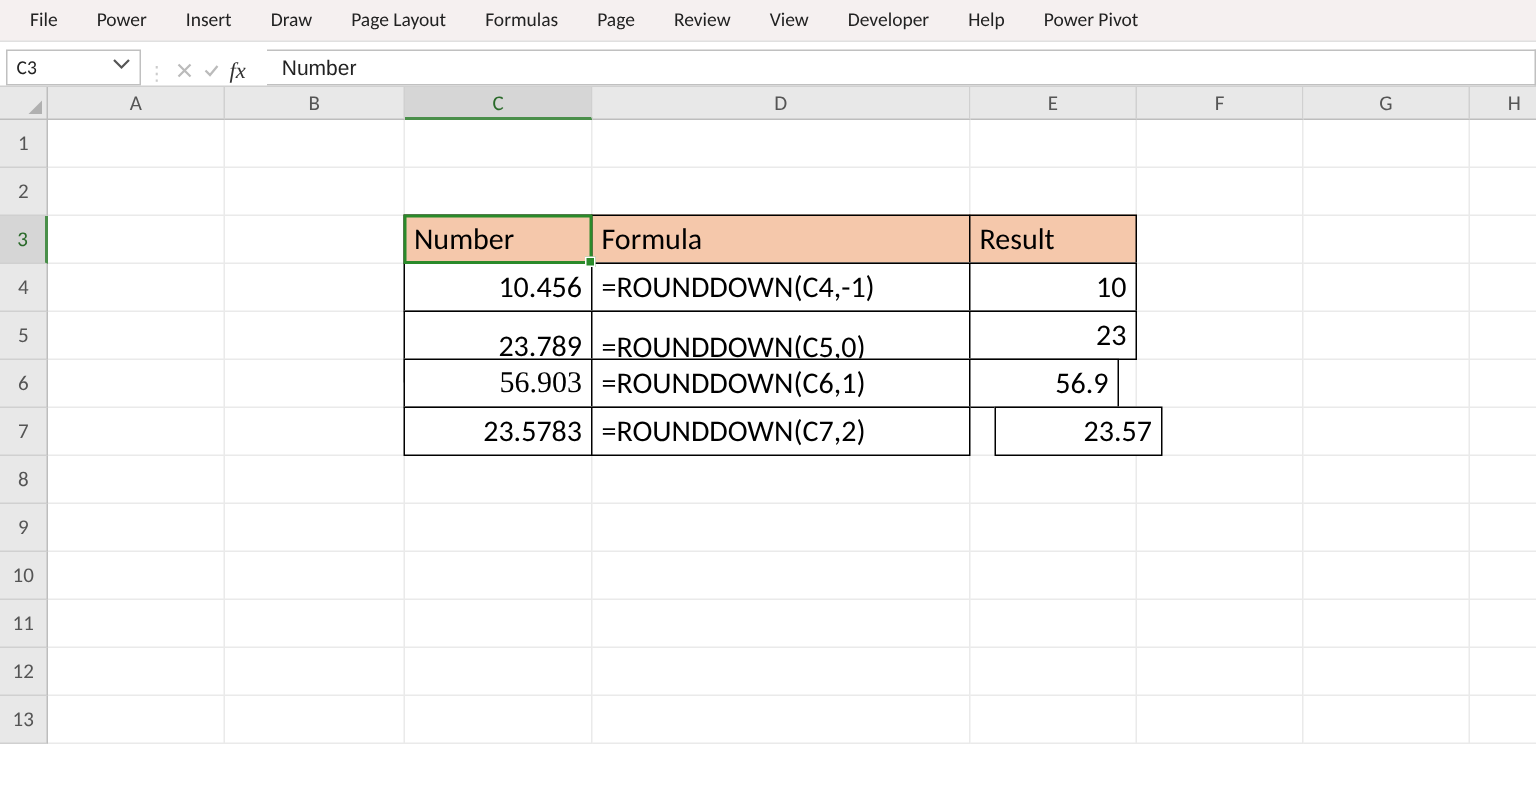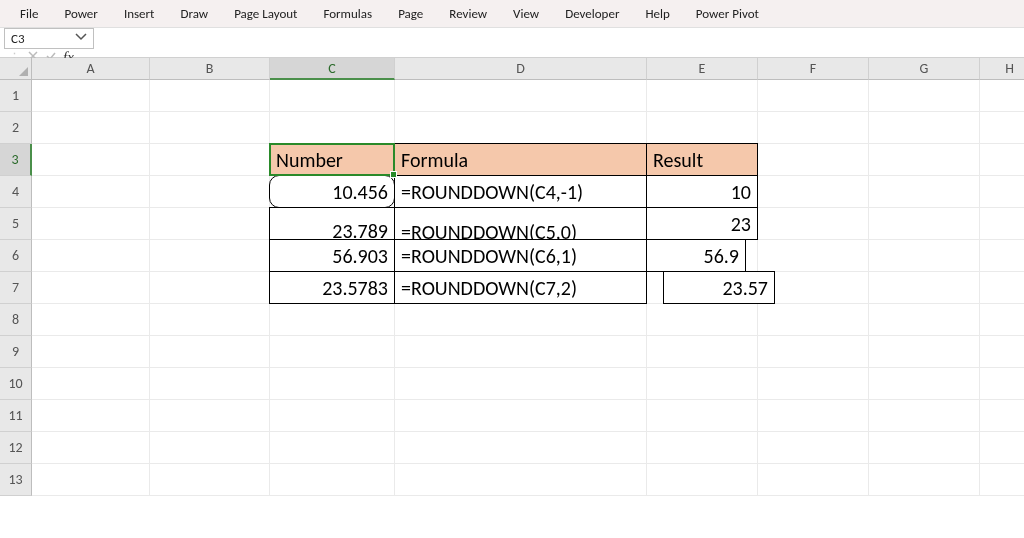--- a/index.html
+++ b/index.html
@@ -20,26 +20,25 @@
       gap: 2px;
     }
     .ribbon-tab {
       padding: 4px 12px;
       font-size: 13px;
       color: #222;
       cursor: pointer;
     }
     .formula-bar-row {
       display: flex;
-      align-items: flex-start;
+      align-items: flex-end;
       height: 30px;
       background: #fff;
       border-bottom: 1px solid #d0d0d0;
       padding-left: 4px;
-      flex-direction: column;
     }
     .name-box {
       width: 90px;
       height: 24px;
       border: 1px solid #c0c0c0;
       background: #fff;
       font-size: 13px;
       color: #222;
       padding: 2px 6px;
       display: flex;
@@ -347,27 +346,27 @@
       <div class="faint-grid" style="left: 150px; top: 406px; width: 120px; height: 32px;"></div>
       <div class="faint-grid" style="left: 270px; top: 406px; width: 125px; height: 32px;"></div>
       <div class="faint-grid" style="left: 395px; top: 406px; width: 252px; height: 32px;"></div>
       <div class="faint-grid" style="left: 647px; top: 406px; width: 111px; height: 32px;"></div>
       <div class="faint-grid" style="left: 758px; top: 406px; width: 111px; height: 32px;"></div>
       <div class="faint-grid" style="left: 869px; top: 406px; width: 111px; height: 32px;"></div>
       <div class="faint-grid" style="left: 980px; top: 406px; width: 60px; height: 32px;"></div>
       <div class="data-cell hdr-cell" style="left: 269px; top: 85px; width: 126px; height: 33px;">Number</div>
       <div class="data-cell hdr-cell" style="left: 394px; top: 85px; width: 253px; height: 33px;">Formula</div>
       <div class="data-cell hdr-cell" style="left: 646px; top: 85px; width: 112px; height: 33px;">Result</div>
-      <div class="data-cell num-right" style="left: 269px; top: 117px; width: 126px; height: 33px; border-radius: 10px;">10.456</div>
+      <div class="data-cell num-right" style="left: 269px; top: 117px; width: 126px; height: 33px;">10.456</div>
       <div class="data-cell" style="left: 394px; top: 117px; width: 253px; height: 33px;">=ROUNDDOWN(C4,-1)</div>
       <div class="data-cell num-right" style="left: 646px; top: 117px; width: 112px; height: 33px;">10</div>
       <div class="data-cell num-right" style="left: 269px; top: 149px; width: 126px; height: 48px;">23.789</div>
       <div class="data-cell" style="left: 394px; top: 149px; width: 253px; height: 49px;">=ROUNDDOWN(C5,0)</div>
       <div class="data-cell num-right" style="left: 646px; top: 149px; width: 112px; height: 33px;">23</div>
-      <div class="data-cell num-right" style="left: 269px; top: 181px; width: 126px; height: 33px;">56.903</div>
+      <div class="data-cell num-right" style="left: 269px; top: 181px; width: 126px; height: 33px; font-family: Liberation Serif, serif;">56.903</div>
       <div class="data-cell" style="left: 394px; top: 181px; width: 253px; height: 33px;">=ROUNDDOWN(C6,1)</div>
       <div class="data-cell num-right" style="left: 646px; top: 181px; width: 100px; height: 33px;">56.9</div>
       <div class="data-cell num-right" style="left: 269px; top: 213px; width: 126px; height: 33px;">23.5783</div>
       <div class="data-cell" style="left: 394px; top: 213px; width: 253px; height: 33px;">=ROUNDDOWN(C7,2)</div>
       <div class="data-cell num-right" style="left: 646px; top: 213px; width: 112px; height: 33px; margin-left: 17px;">23.57</div>
       <div class="selection-box" style="left: 269px; top: 85px; width: 126px; height: 33px;">
         <div class="selection-handle"></div>
       </div>
     </div>
 </div>

